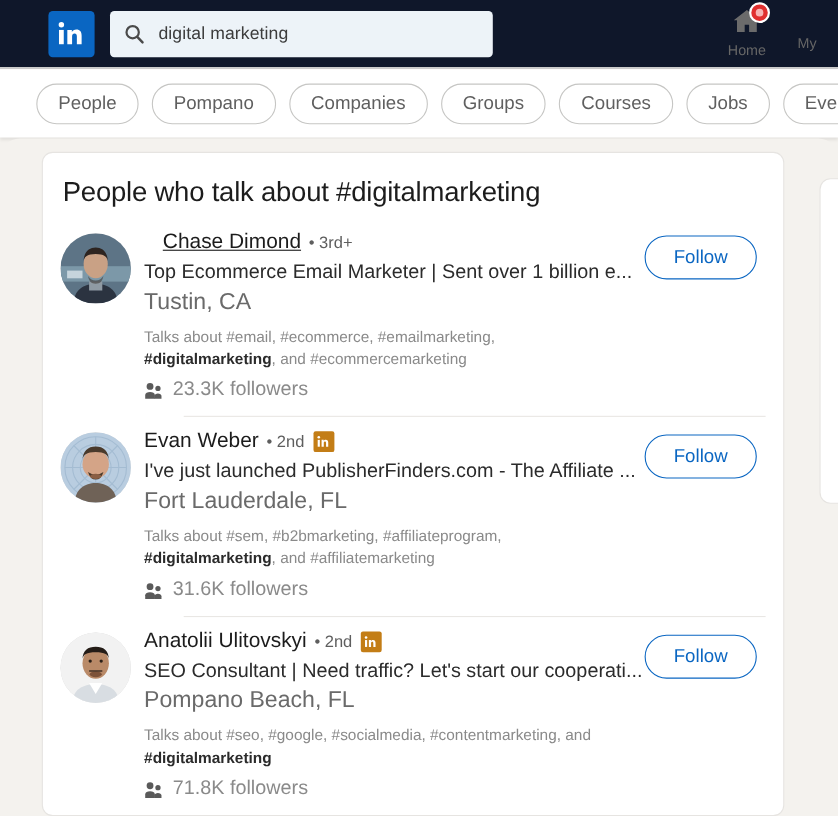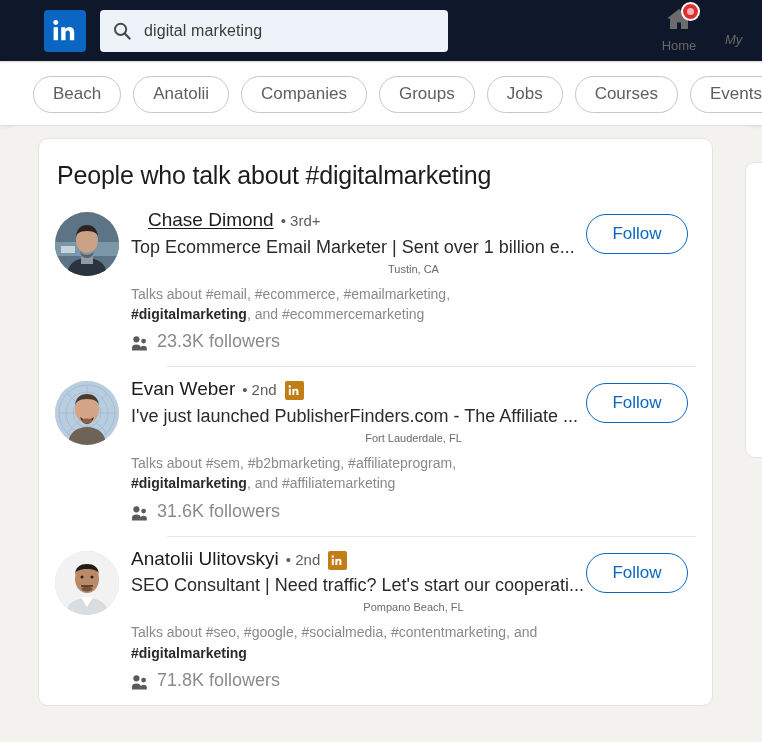--- a/index.html
+++ b/index.html
@@ -49,21 +49,21 @@
     align-items: center; justify-content: center;
     width: 80px;
   }
   .nav-home { left: 639px; }
   .nav-my   { left: 722px; width: 60px; align-items: flex-start; }
   .nav-icon-wrap { position: relative; height: 26px; display:flex; align-items:center; justify-content:center; }
   .nav-label {
     font-size: 13px; color: #666666;
     margin-top: 6px; white-space: nowrap;
   }
-  .nav-my .nav-label { margin-top: 26px; margin-left: 3px; font-style: italic; }
+  .nav-my .nav-label { margin-top: 26px; margin-left: 3px; }
   .notif-dot {
     position: absolute; top: -4px; right: -6px;
     width: 19px; height: 19px; border-radius: 50%;
     background: #e02f2f;
     border: 2px solid #ffffff;
     display: flex; align-items: center; justify-content: center;
   }
   .notif-dot::after {
     content: ""; width: 7px; height: 7px;
     border-radius: 50%; background: #f6b4b4;
@@ -166,23 +166,22 @@
     position: relative; top: 2px;
   }
   .premium-badge svg { display:block; }
 
   .headline {
     font-size: 18px; color: #2b2b2b;
     margin-top: 5px;
     white-space: nowrap; overflow: hidden;
   }
   .location {
-    font-size: 11px; color: #6a6a6a;
+    font-size: 21px; color: #6a6a6a;
     margin-top: 5px;
-    text-align: center;
   }
   .talks {
     font-size: 14px; color: #8a8a8a;
     margin-top: 9px;
     line-height: 1.45;
     max-width: 434px;
   }
   .talks b { color: #2b2b2b; font-weight: 700; }
   .followers-line {
     display: flex; align-items: flex-end;
@@ -247,26 +246,26 @@
     </span>
     <span class="nav-label">Home</span>
   </div>
 
   <div class="nav-item nav-my">
     <span class="nav-label">My</span>
   </div>
 </div>
 
 <div class="filterbar">
-  <div class="pill">Beach</div>
-  <div class="pill">Anatolii</div>
+  <div class="pill">People</div>
+  <div class="pill">Pompano</div>
   <div class="pill">Companies</div>
   <div class="pill">Groups</div>
+  <div class="pill">Courses</div>
   <div class="pill">Jobs</div>
-  <div class="pill">Courses</div>
   <div class="pill">Events</div>
 </div>
 
 <div class="page">
 
   <div class="results-card">
 
     <div class="results-title">People who talk about #digitalmarketing</div>
 
     <div class="person-row">

